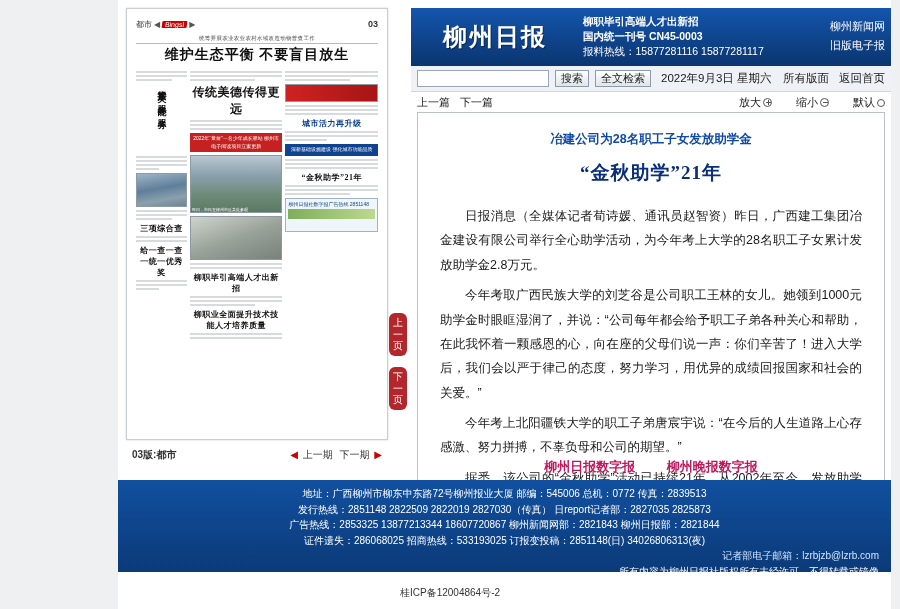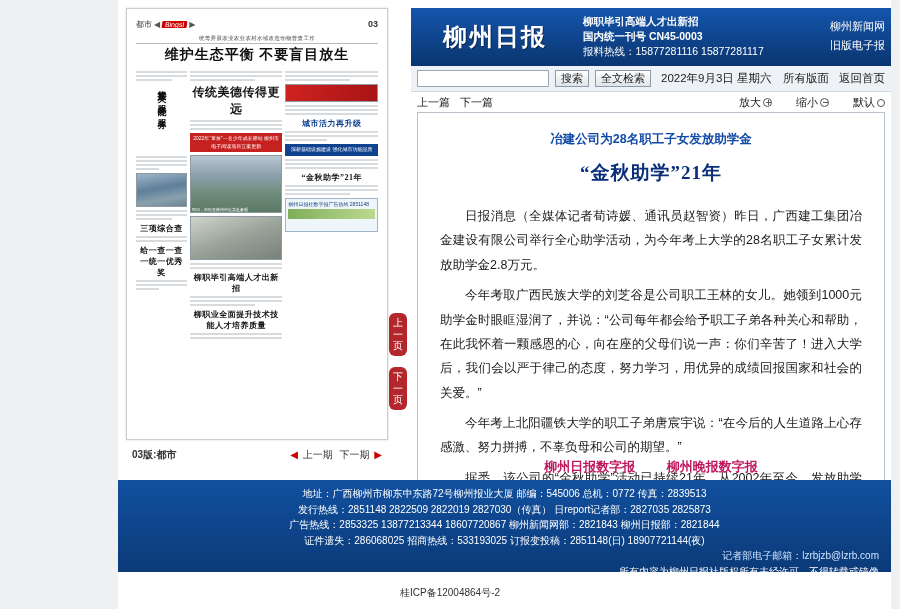--- a/index.html
+++ b/index.html
@@ -381,19 +381,19 @@
 
   <div class="digital-links">
     <span>柳州日报数字报</span>
     <span>柳州晚报数字报</span>
   </div>
 
   <div class="footer">
     <div class="row">地址：广西柳州市柳东中东路72号柳州报业大厦    邮编：545006   总机：0772   传真：2839513</div>
     <div class="row">发行热线：2851148  2822509  2822019  2827030（传真）  日report记者部：2827035  2825873</div>
     <div class="row">广告热线：2853325  13877213344  18607720867   柳州新闻网部：2821843   柳州日报部：2821844</div>
-    <div class="row">证件遗失：286068025  招商热线：533193025  订报变投稿：2851148(日)  18907721144(夜)</div>
+    <div class="row">证件遗失：286068025  招商热线：533193025  订报变投稿：2851148(日)  34026806313(夜)</div>
     <div class="row right mail">记者部电子邮箱：lzrbjzb@lzrb.com</div>
     <div class="row right">所有内容为柳州日报社版权所有未经许可，不得转载或镜像</div>
   </div>
 
   <div class="icp">桂ICP备12004864号-2</div>
 </div>
 
 </body></html>

